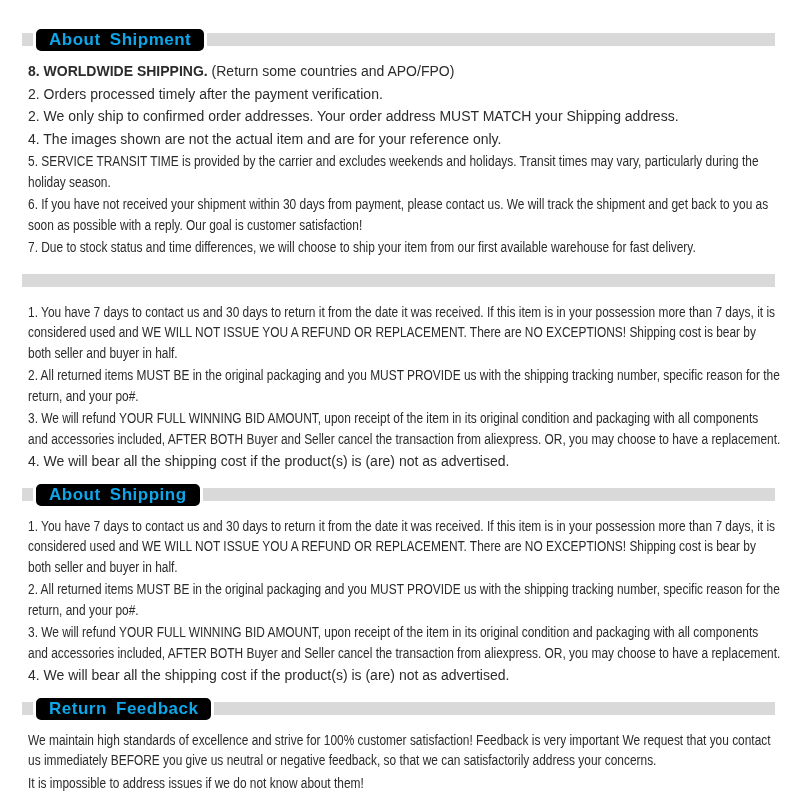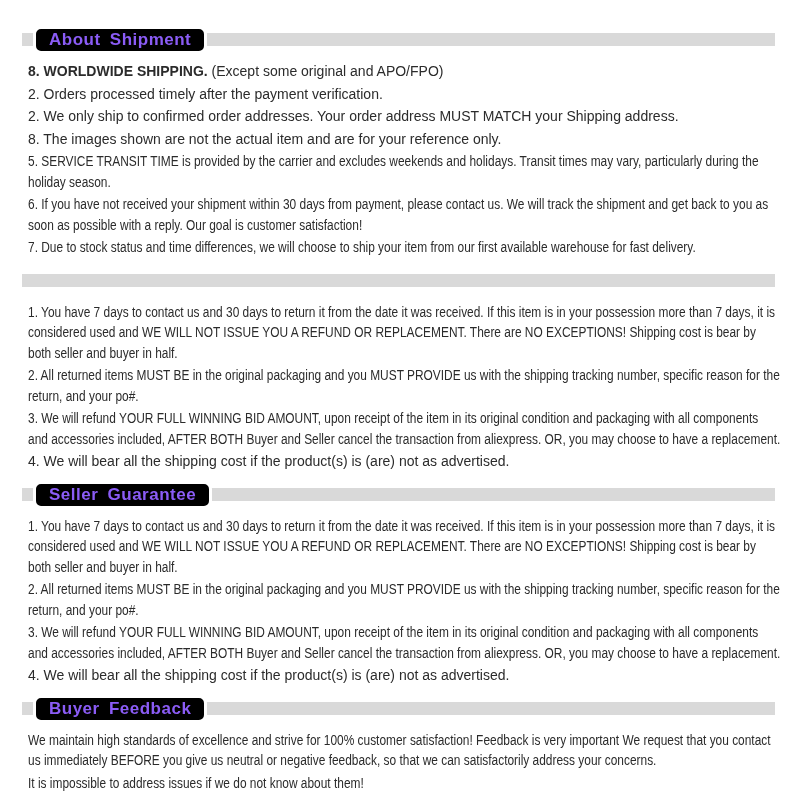--- a/index.html
+++ b/index.html
@@ -20,21 +20,21 @@
   .header-bar {
     position: absolute;
     left: -3px; right: 5px; top: 7px; height: 13px;
     background: #d9d9d9;
   }
   .header-badge {
     position: absolute;
     left: 8px; top: 0;
     height: 26px;
     background: #000000;
-    color: #8b5cf6;
+    color: #0ea5e9;
     border: 3px solid #ffffff;
     border-radius: 8px;
     display: inline-flex;
     align-items: center;
     padding: 0 13px;
     box-sizing: content-box;
     height: 22px;
   }
   .header-badge span {
     font-size: 17px;
@@ -61,24 +61,24 @@
 <body>
 
 <div class="section">
   <div class="section-header">
     <div class="header-bar"></div>
     <div class="header-badge">
       <span>About Shipment</span>
     </div>
   </div>
   <div class="section-body">
-    <p><b>8. WORLDWIDE SHIPPING.</b><span> (Except some original and APO/FPO)</span></p>
+    <p><b>8. WORLDWIDE SHIPPING.</b><span> (Return some countries and APO/FPO)</span></p>
     <p>2. Orders processed timely after the payment verification.</p>
     <p>2. We only ship to confirmed order addresses. Your order address MUST MATCH your Shipping address.</p>
-    <p>8. The images shown are not the actual item and are for your reference only.</p>
+    <p>4. The images shown are not the actual item and are for your reference only.</p>
     <p class="n">5. SERVICE TRANSIT TIME is provided by the carrier and excludes weekends and holidays. Transit times may vary, particularly during the holiday season.</p>
     <p class="n">6. If you have not received your shipment within 30 days from payment, please contact us. We will track the shipment and get back to you as soon as possible with a reply. Our goal is customer satisfaction!</p>
     <p class="n">7. Due to stock status and time differences, we will choose to ship your item from our first available warehouse for fast delivery.</p>
   </div>
 </div>
 
 <div class="section">
   <div class="section-header">
     <div class="header-bar"></div>
   </div>
@@ -87,35 +87,35 @@
     <p class="n">2. All returned items MUST BE in the original packaging and you MUST PROVIDE us with the shipping tracking number, specific reason for the return, and your po#.</p>
     <p class="n">3. We will refund YOUR FULL WINNING BID AMOUNT, upon receipt of the item in its original condition and packaging with all components and accessories included, AFTER BOTH Buyer and Seller cancel the transaction from aliexpress. OR, you may choose to have a replacement.</p>
     <p>4.  We will bear all the shipping cost if the product(s) is (are) not as advertised.</p>
   </div>
 </div>
 
 <div class="section">
   <div class="section-header">
     <div class="header-bar"></div>
     <div class="header-badge">
-      <span>Seller Guarantee</span>
+      <span>About Shipping</span>
     </div>
   </div>
   <div class="section-body">
     <p class="n">1. You have 7 days to contact us and 30 days to return it from the date it was received. If this item is in your possession more than 7 days, it is considered used and WE WILL NOT ISSUE YOU A REFUND OR REPLACEMENT. There are NO EXCEPTIONS! Shipping cost is bear by both seller and buyer in half.</p>
     <p class="n">2. All returned items MUST BE in the original packaging and you MUST PROVIDE us with the shipping tracking number, specific reason for the return, and your po#.</p>
     <p class="n">3. We will refund YOUR FULL WINNING BID AMOUNT, upon receipt of the item in its original condition and packaging with all components and accessories included, AFTER BOTH Buyer and Seller cancel the transaction from aliexpress. OR, you may choose to have a replacement.</p>
     <p>4.  We will bear all the shipping cost if the product(s) is (are) not as advertised.</p>
   </div>
 </div>
 
 <div class="section">
   <div class="section-header">
     <div class="header-bar"></div>
     <div class="header-badge">
-      <span>Buyer Feedback</span>
+      <span>Return Feedback</span>
     </div>
   </div>
   <div class="section-body">
     <p class="n">We maintain high standards of excellence and strive for 100% customer satisfaction! Feedback is very important We request that you contact us immediately BEFORE you give us neutral or negative feedback, so that we can satisfactorily address your concerns.</p>
     <p class="n">It is impossible to address issues if we do not know about them!</p>
   </div>
 </div>
 
 </body></html>

